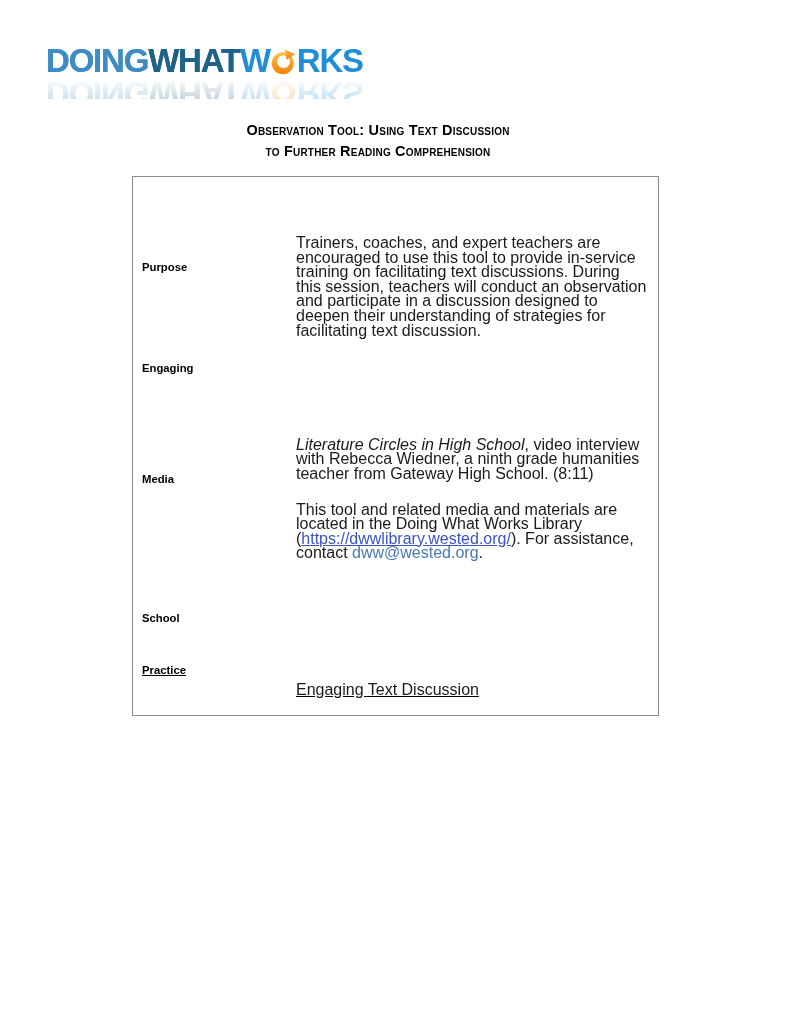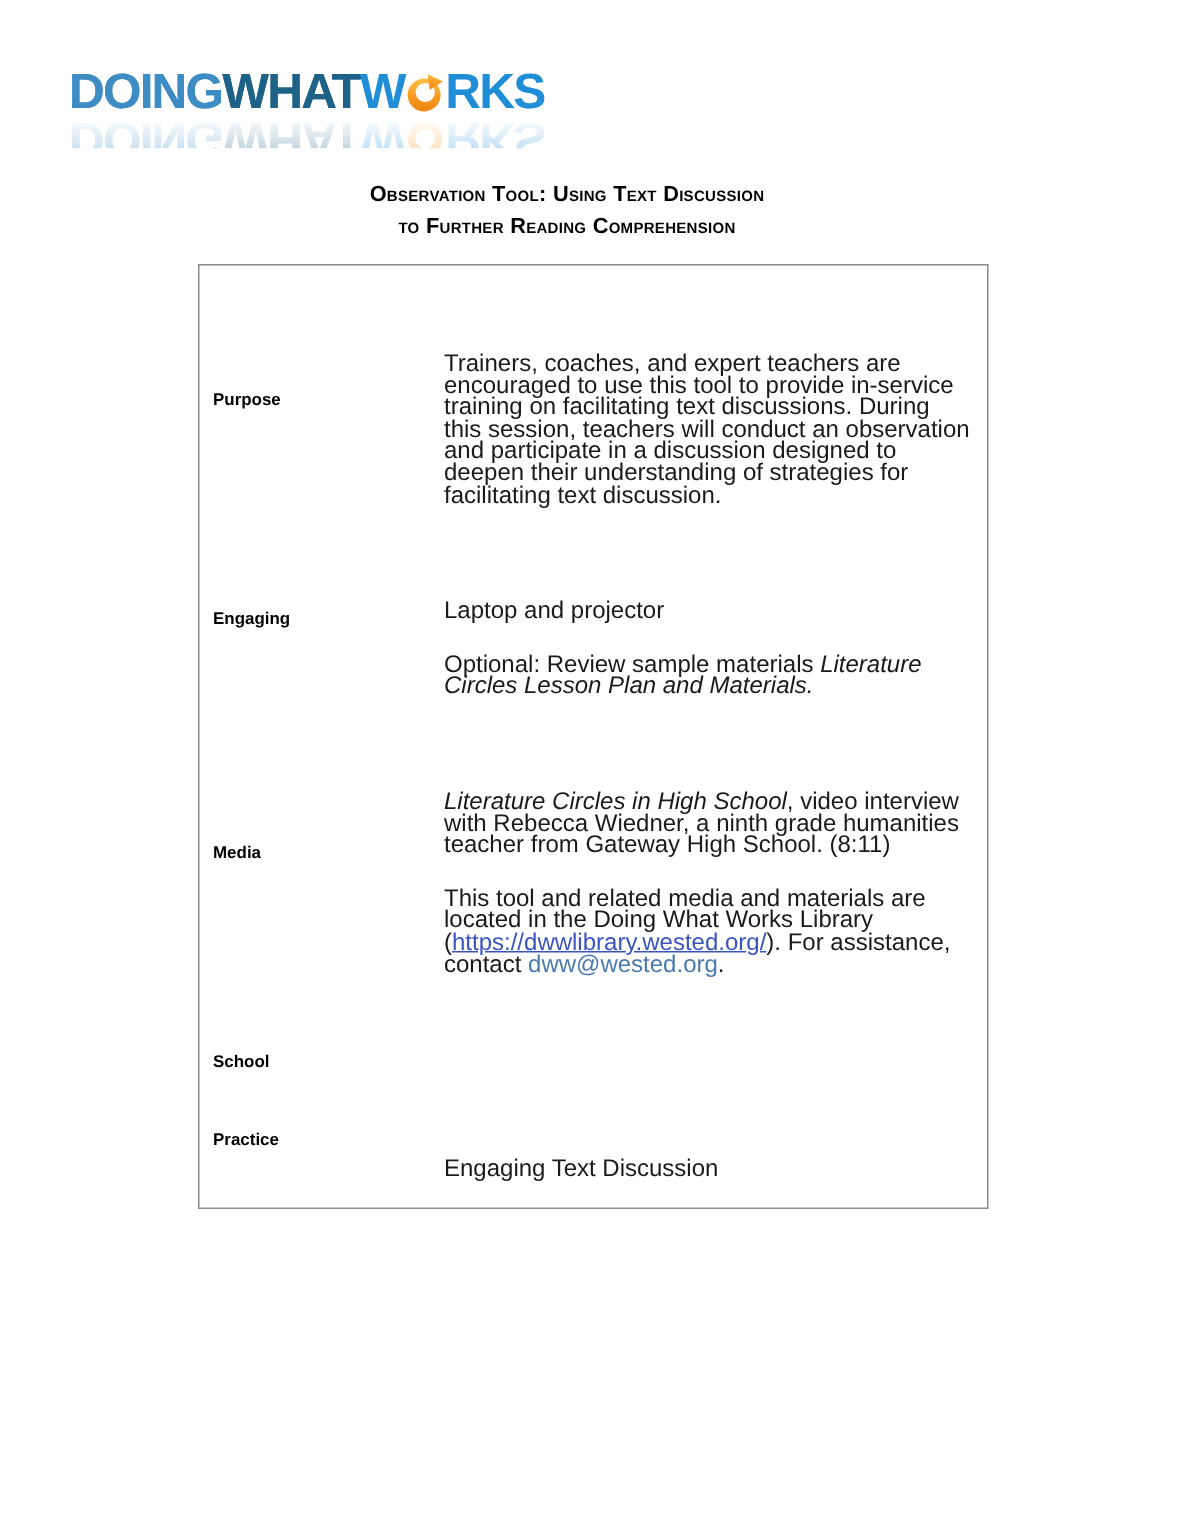--- a/index.html
+++ b/index.html
@@ -125,21 +125,21 @@
     box-sizing: border-box;
     font-size: 16px;
     line-height: 14.6px;
     color: #1a1a1a;
     margin-top: 40px;
   }
   .row-purpose   { padding-top: 19px; }
   .row-materials { padding-top: 23px; }
   .row-media     { padding-top: 22px; }
   .row-topic     { padding-top: 50px; }
-  .row-practice  { padding-top: 17px; }
+  .row-practice  { padding-top: 17px; text-decoration: underline; }
 
   .para { margin: 0; }
   .para + .para { margin-top: 14.6px; }
   .para.gap-big { margin-top: 21px; }
 
   em, .ital { font-style: italic; }
 
   a.doc-link {
     color: #3a54c0;
     text-decoration: underline;
@@ -189,24 +189,20 @@
 
   <div class="row row-purpose">
     <div class="row-label">Purpose</div>
     <div class="row-content">
       <p class="para">Trainers, coaches, and expert teachers are encouraged to use this tool to provide in-service training on facilitating text discussions. During this session, teachers will conduct an observation and participate in a discussion designed to deepen their understanding of strategies for facilitating text discussion.</p>
     </div>
   </div>
 
   <div class="row row-materials">
     <div class="row-label">Engaging</div>
-    <div class="row-content">
-      <p class="para">Laptop and projector</p>
-      <p class="para gap-big"><span>Optional: Review sample materials </span><em>Literature Circles Lesson Plan and Materials.</em></p>
-    </div>
   </div>
 
   <div class="row row-media">
     <div class="row-label">Media</div>
     <div class="row-content">
       <p class="para"><em>Literature Circles in High School</em><span>, video interview with Rebecca Wiedner, a ninth grade humanities teacher from Gateway High School. (8:11)</span></p>
       <p class="para gap-big"><span>This tool and related media and materials are located in the Doing What Works Library (</span><a class="doc-link" href="#">https://dwwlibrary.wested.org/</a><span>). For assistance, contact </span><a class="mail-link" href="#">dww@wested.org</a><span>.</span></p>
     </div>
   </div>
 

